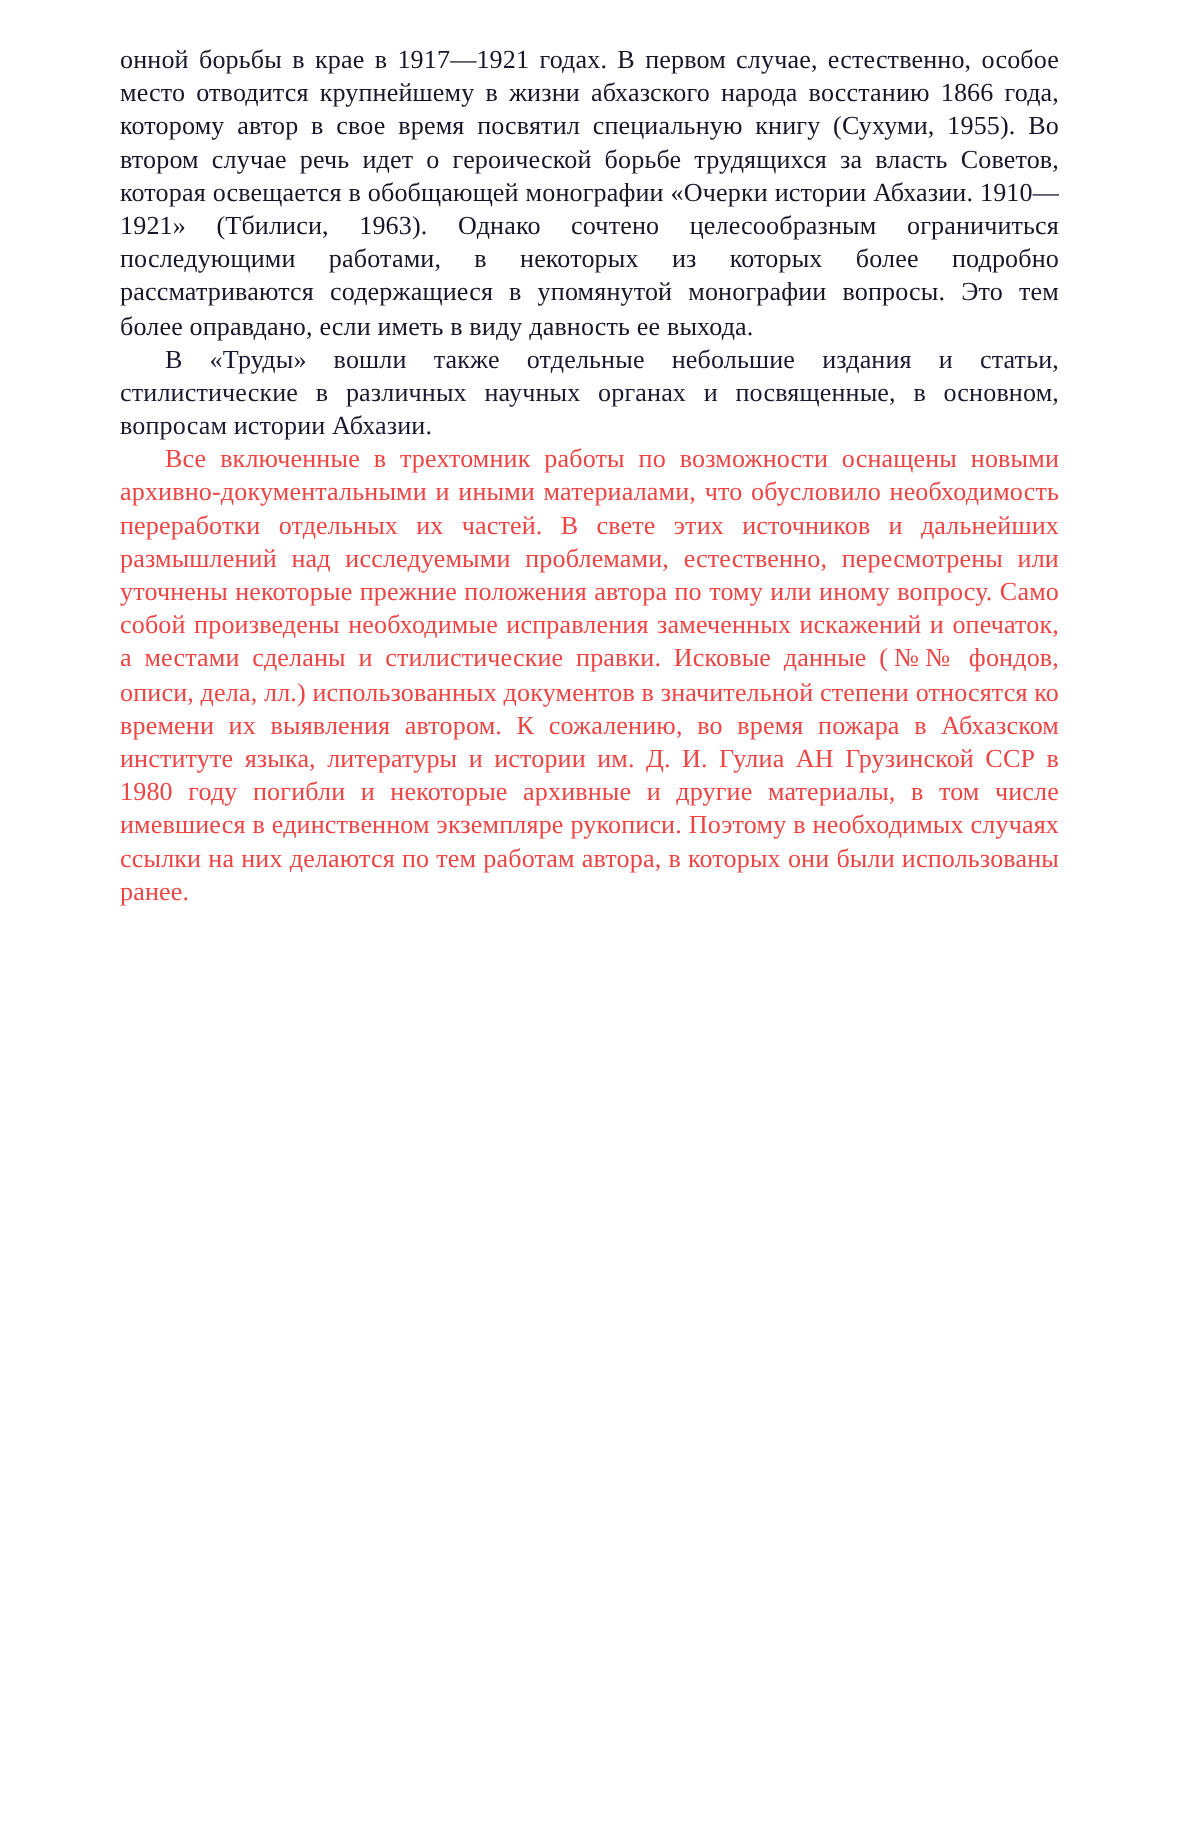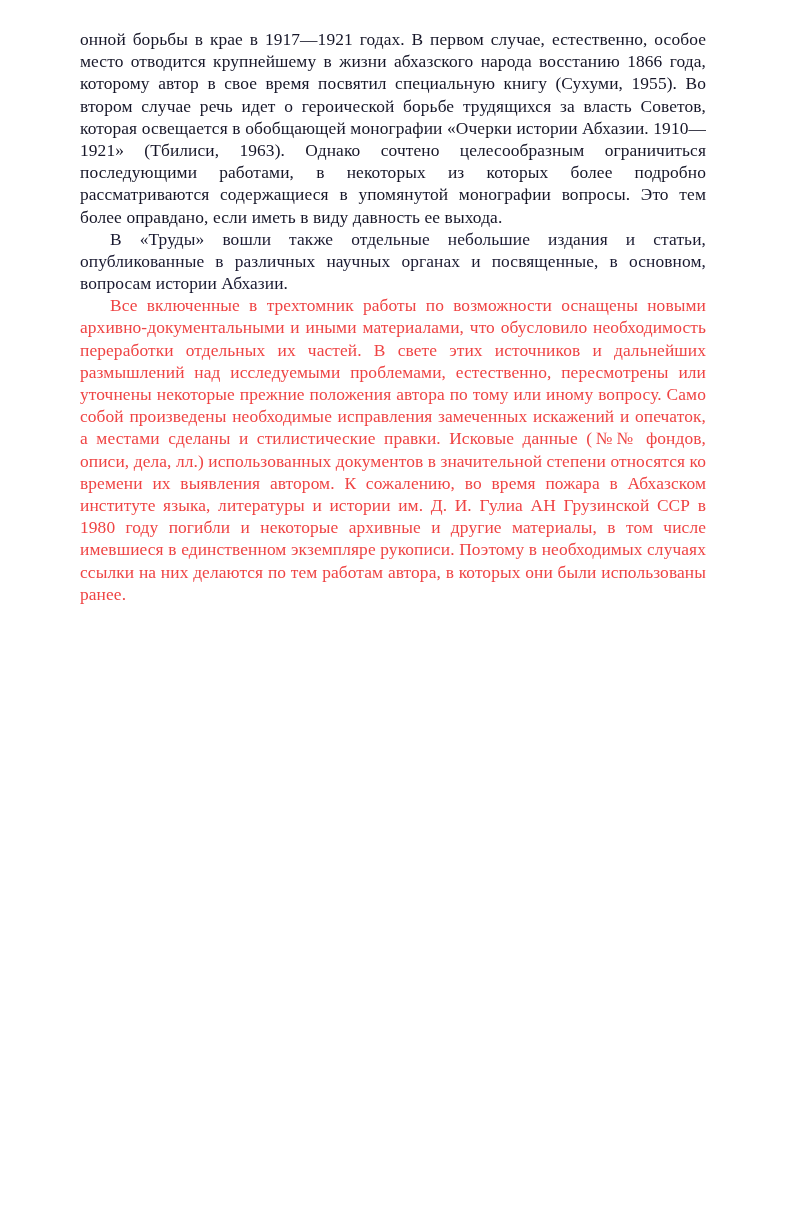--- a/index.html
+++ b/index.html
@@ -41,16 +41,16 @@
   .para.first { color: #161628; }
   .para.p2 { color: #191930; }
   .para.p3 { color: #ef4444; }
 </style>
 </head>
 <body>
 
 <div class="page">
   <div class="textblock">
     <p class="para first">онной борьбы в крае в 1917—1921 годах. В первом случае, естественно, особое место отводится крупнейшему в жизни абхазского народа восстанию 1866 года, которому автор в свое время посвятил специальную книгу (Сухуми, 1955). Во втором случае речь идет о героической борьбе трудящихся за власть Советов, которая освещается в обобщающей монографии «Очерки истории Абхазии. 1910—1921» (Тбилиси, 1963). Однако сочтено целесообразным ограничиться последующими работами, в некоторых из которых более подробно рассматриваются содержащиеся в упомянутой монографии вопросы. Это тем более оправдано, если иметь в виду давность ее выхода.</p>
-    <p class="para p2">В «Труды» вошли также отдельные небольшие издания и статьи, опубликованные в различных научных органах и посвященные, в основном, вопросам истории Абхазии.</p>
+    <p class="para p2">В «Труды» вошли также отдельные небольшие издания и статьи, стилистические в различных научных органах и посвященные, в основном, вопросам истории Абхазии.</p>
     <p class="para p3">Все включенные в трехтомник работы по возможности оснащены новыми архивно-документальными и иными материалами, что обусловило необходимость переработки отдельных их частей. В свете этих источников и дальнейших размышлений над исследуемыми проблемами, естественно, пересмотрены или уточнены некоторые прежние положения автора по тому или иному вопросу. Само собой произведены необходимые исправления замеченных искажений и опечаток, а местами сделаны и стилистические правки. Исковые данные (№№ фондов, описи, дела, лл.) использованных документов в значительной степени относятся ко времени их выявления автором. К сожалению, во время пожара в Абхазском институте языка, литературы и истории им. Д. И. Гулиа АН Грузинской ССР в 1980 году погибли и некоторые архивные и другие материалы, в том числе имевшиеся в единственном экземпляре рукописи. Поэтому в необходимых случаях ссылки на них делаются по тем работам автора, в которых они были использованы ранее.</p>
   </div>
 </div>
 
 </body></html>

